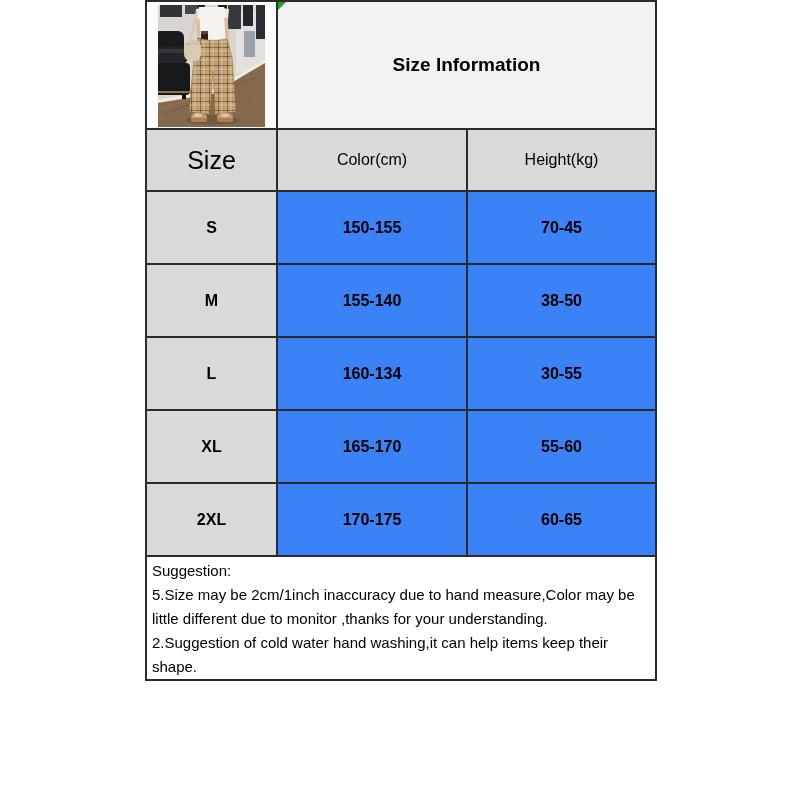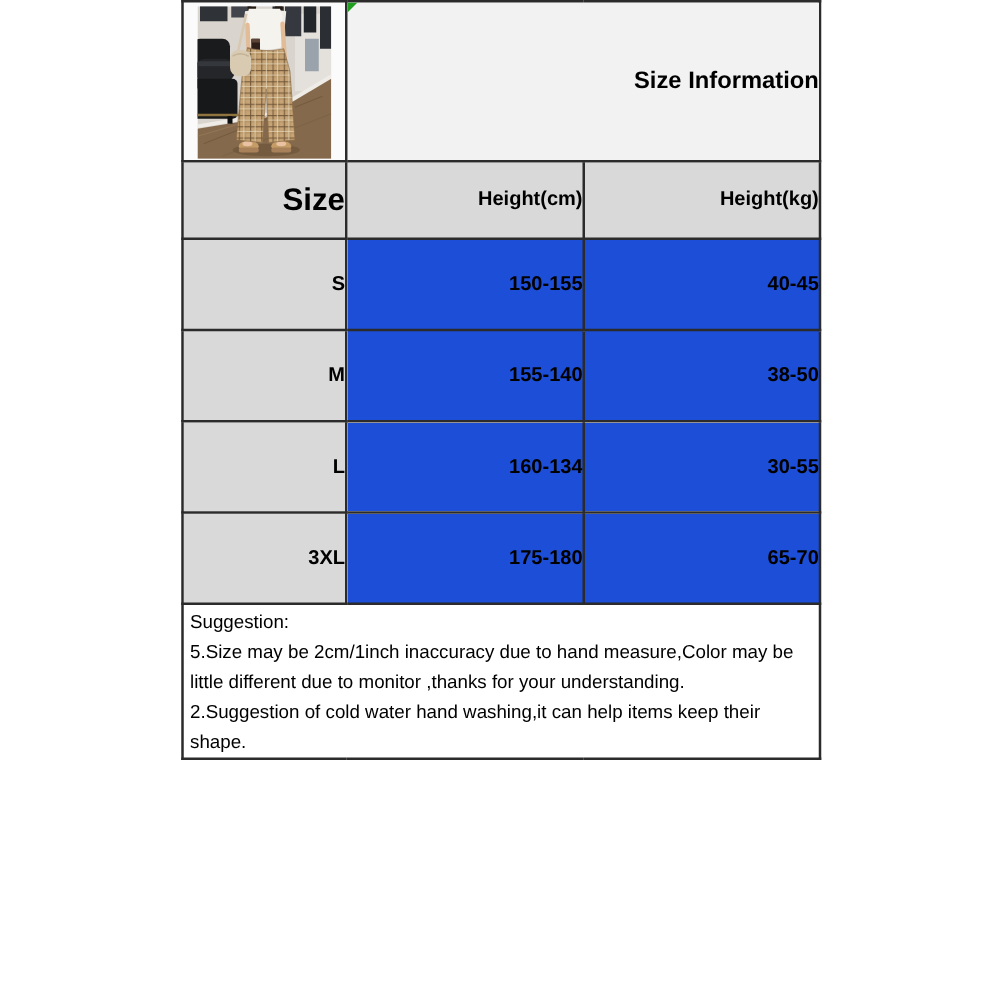--- a/index.html
+++ b/index.html
@@ -15,21 +15,21 @@
   }
   .size-table {
     position: absolute;
     left: 145px; top: 0;
     width: 510px;
     border-collapse: collapse;
     table-layout: fixed;
   }
   .size-table td, .size-table th {
     border: 2px solid #2b2b2b;
-    text-align: right;
+    text-align: center;
     vertical-align: middle;
     padding: 0;
     overflow: hidden;
   }
   
   .tr-top td { height: 126px; }
   .photo-cell { background: #fbfbfb; }
   .photo-cell svg { display: block; margin: 2px auto 0 auto; }
   .title-cell {
     background: #f2f2f2;
@@ -38,26 +38,26 @@
     position: relative;
   }
   .corner-marker {
     position: absolute;
     top: 0; left: 0;
     width: 0; height: 0;
     border-top: 8px solid #1f9e1f;
     border-right: 8px solid transparent;
   }
   
-  .tr-head th { height: 60px; background: #d9d9d9; font-weight: bold; font-size: 16px; }
+  .tr-head th { height: 60px; background: #d9d9d9; font-weight: normal; font-size: 16px; }
   .tr-head th.size-head { font-size: 25px; }
   
   .tr-data td { height: 71px; font-weight: bold; font-size: 16px; }
   .tr-data td.size-col { background: #d9d9d9; }
-  .tr-data td.val-col { background: #1d4ed8; }
+  .tr-data td.val-col { background: #3b82f6; }
   
   .note-cell {
     background: #ffffff;
     text-align: left !important;
     vertical-align: top !important;
     height: 96px;
     padding: 2px 4px 0 5px !important;
     font-size: 15px;
     font-weight: normal;
     line-height: 24px;
@@ -145,43 +145,48 @@
       </svg>
     </td>
     <td class="title-cell" colspan="2">
       <span class="corner-marker"></span>
       <span>Size Information</span>
     </td>
   </tr>
 
   <tr class="tr-head">
     <th class="size-head">Size</th>
-    <th>Height(cm)</th>
+    <th>Color(cm)</th>
     <th>Height(kg)</th>
   </tr>
 
   <tr class="tr-data">
     <td class="size-col">S</td>
     <td class="val-col">150-155</td>
-    <td class="val-col">40-45</td>
+    <td class="val-col">70-45</td>
   </tr>
   <tr class="tr-data">
     <td class="size-col">M</td>
     <td class="val-col">155-140</td>
     <td class="val-col">38-50</td>
   </tr>
   <tr class="tr-data">
     <td class="size-col">L</td>
     <td class="val-col">160-134</td>
     <td class="val-col">30-55</td>
   </tr>
   <tr class="tr-data">
-    <td class="size-col">3XL</td>
-    <td class="val-col">175-180</td>
-    <td class="val-col">65-70</td>
+    <td class="size-col">XL</td>
+    <td class="val-col">165-170</td>
+    <td class="val-col">55-60</td>
+  </tr>
+  <tr class="tr-data">
+    <td class="size-col">2XL</td>
+    <td class="val-col">170-175</td>
+    <td class="val-col">60-65</td>
   </tr>
 
   <tr>
     <td class="note-cell" colspan="3">
       <div>Suggestion:</div>
       <div>5.Size may be 2cm/1inch inaccuracy due to hand measure,Color may be little different due to monitor ,thanks for your understanding.</div>
       <div>2.Suggestion of cold water hand washing,it can help items keep their shape.</div>
     </td>
   </tr>
 </tbody>

